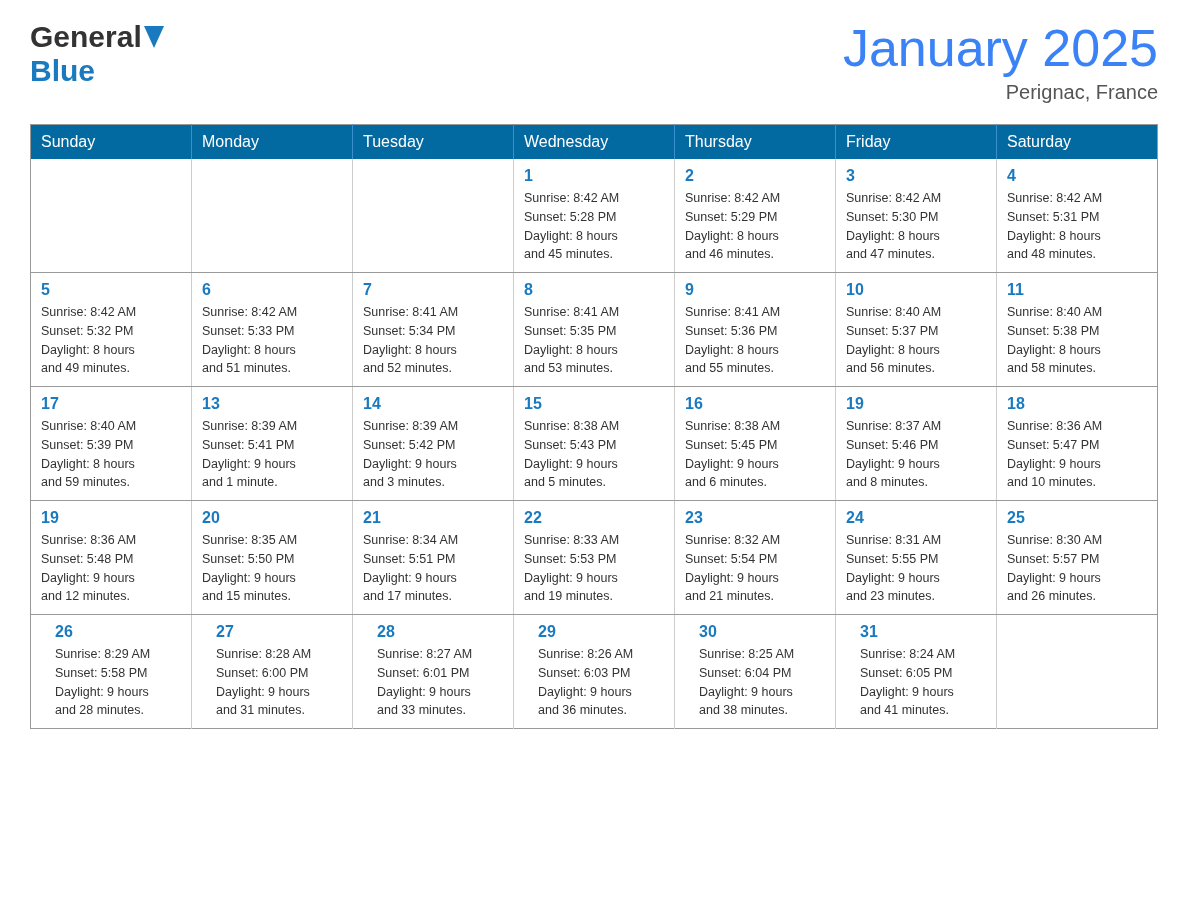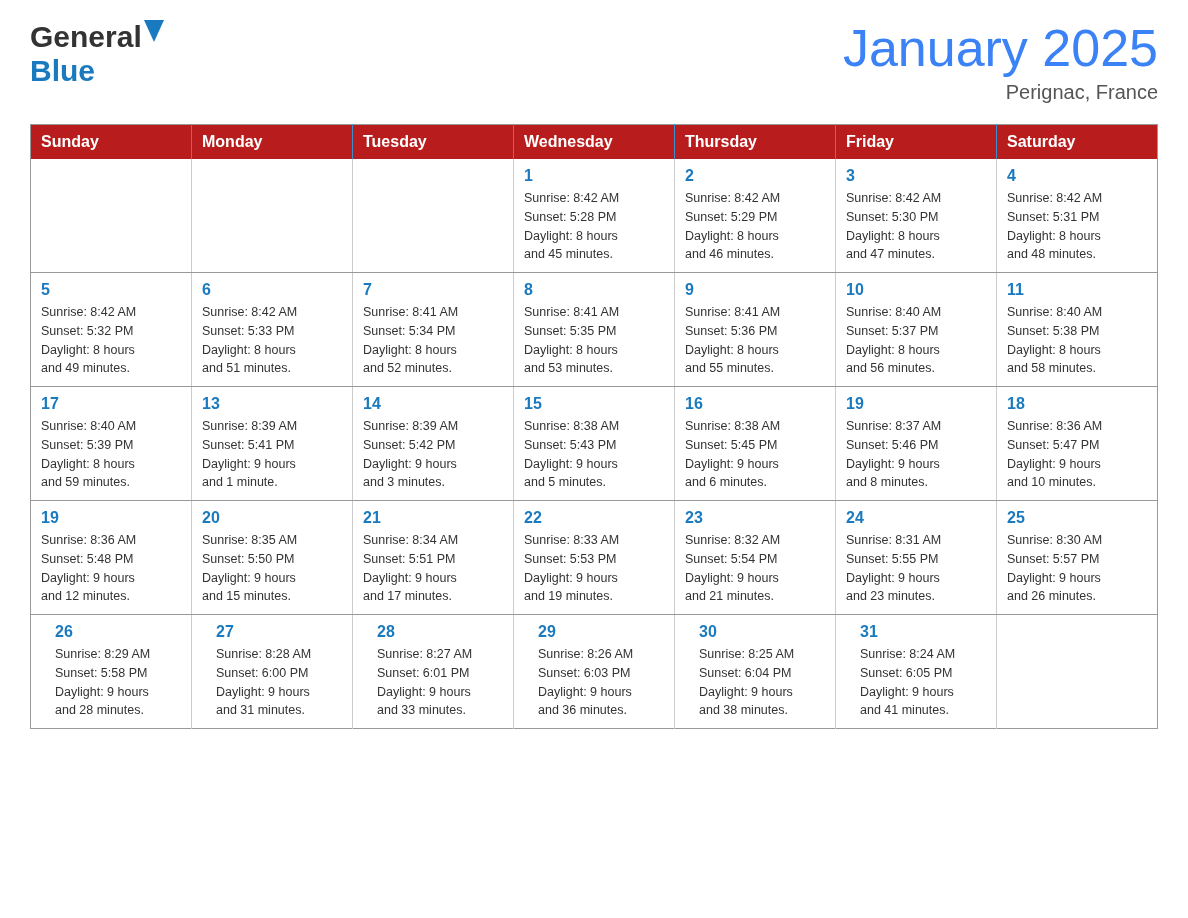--- a/index.html
+++ b/index.html
@@ -19,21 +19,21 @@
     .logo {
       display: flex;
       align-items: center;
     }
     .logo-wrapper {
       display: flex;
       flex-direction: column;
     }
     .logo-line1 {
       display: flex;
-      align-items: flex-start;
+      align-items: center;
     }
     .title-section {
       text-align: right;
     }
     .calendar-title {
       font-size: 52px;
       font-weight: normal;
       color: #3b82f6;
       line-height: 1.1;
     }
@@ -41,26 +41,26 @@
       font-size: 20px;
       color: #555;
       margin-top: 4px;
     }
     .calendar-table {
       width: 100%;
       border-collapse: collapse;
       border: 1px solid #999;
     }
     .calendar-table th {
-      background-color: #b91c1c;
+      background-color: #0369a1;
       color: #fff;
       text-align: left;
       padding: 8px 10px;
       font-size: 16px;
-      font-weight: bold;
+      font-weight: normal;
       border-right: 1px solid #3a8fcc;
     }
     .calendar-table th:last-child {
       border-right: none;
     }
     .calendar-table td {
       vertical-align: top;
       padding: 8px 10px;
       border-right: 1px solid #ccc;
       border-bottom: 1px solid #999;

